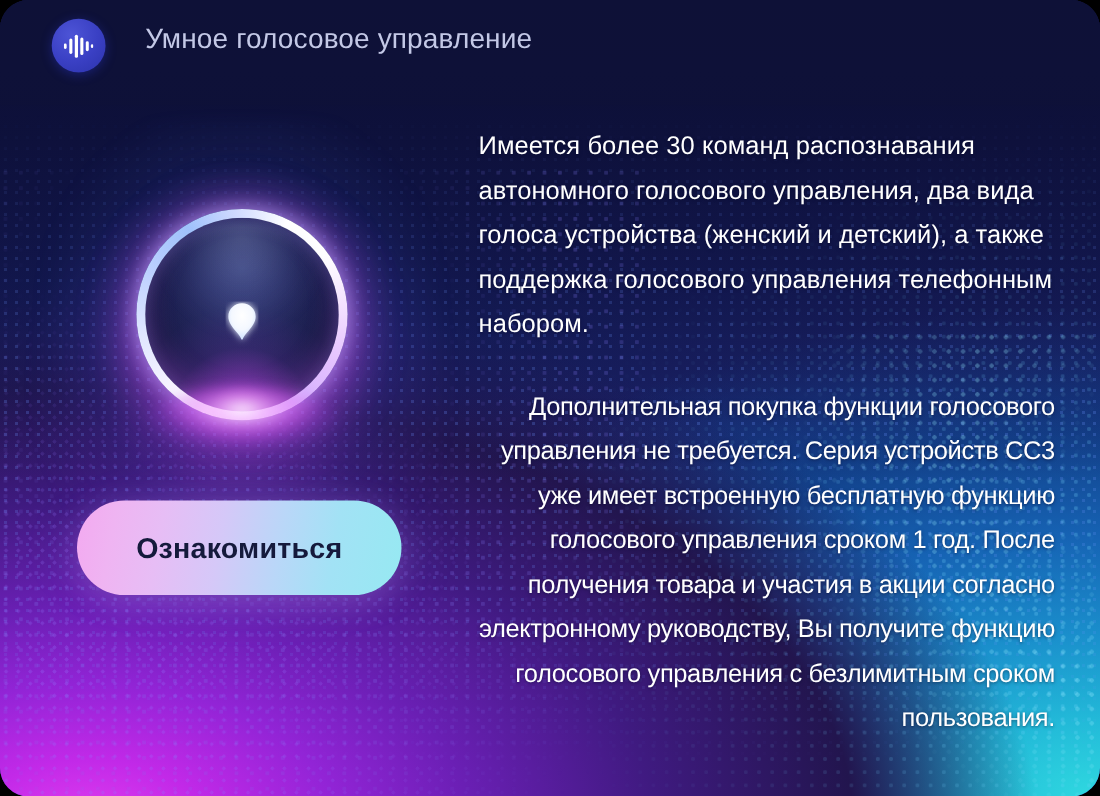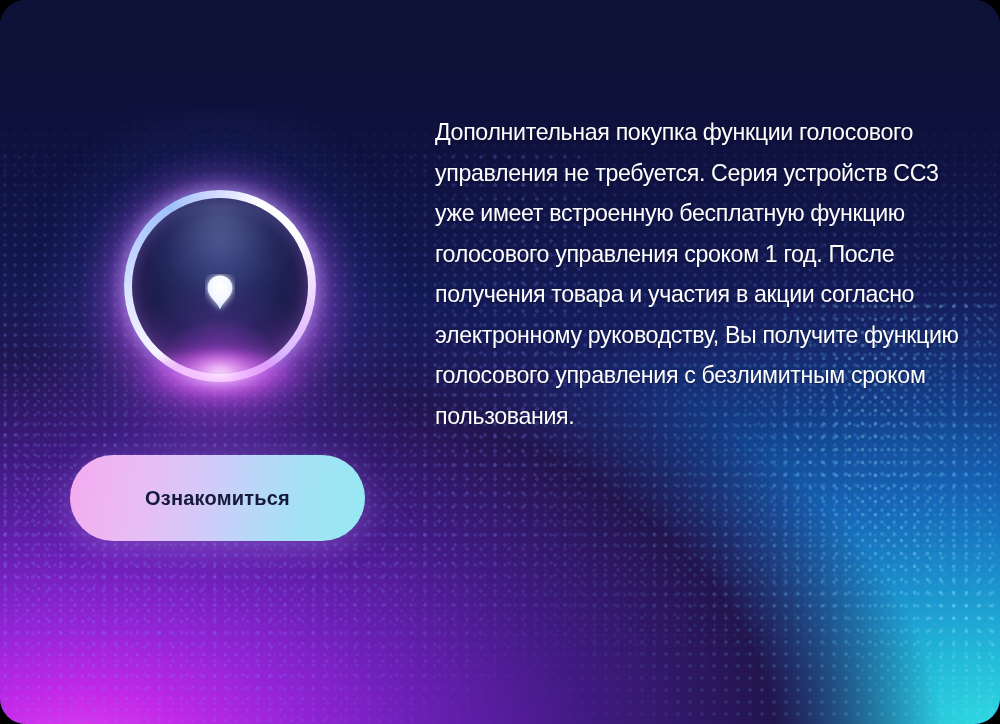--- a/index.html
+++ b/index.html
@@ -143,21 +143,21 @@
     position:absolute;left:36px;top:424px;width:368px;height:152px;border-radius:76px;
     background:radial-gradient(ellipse at 50% 50%, rgba(200,170,255,0.20) 0%, rgba(150,130,230,0.08) 46%, rgba(90,80,190,0) 76%);
     filter:blur(9px);pointer-events:none;
   }
   .cta-button{
     position:absolute;left:70px;top:455px;width:295px;height:86px;
     border:0;border-radius:43px;cursor:pointer;padding:0;
     background:linear-gradient(100deg, #f3a9f0 0%, #efb4f2 12%, #e7bdf5 26%, #d5c8f8 44%, #b9d7f8 62%, #a2e2f5 78%, #96e9f2 100%);
     color:#151a3c;
     font-family:"Liberation Sans","DejaVu Sans",sans-serif;
-    font-size:20px;font-weight:700;letter-spacing:.2px;
+    font-size:26px;font-weight:700;letter-spacing:.2px;
     box-shadow:0 6px 26px rgba(170,120,235,0.38), 0 2px 8px rgba(60,30,120,0.24);
     display:flex;align-items:center;justify-content:center;
   }
 
   
   .copy{position:absolute;left:435px;top:112px;width:524px;}
   .copy p{
     margin:0;color:#ffffff;
     font-size:23.2px;line-height:40.5px;font-weight:400;letter-spacing:.05px;
     text-shadow:0 1px 3px rgba(8,10,40,0.55);
@@ -172,20 +172,35 @@
 
   <div class="bg-base"></div>
   <div class="bg-topveil"></div>
   <div class="dots dots-textfield"></div>
   <div class="dots dots-left"></div>
   <div class="dots dots-right"></div>
   <div class="dots-arc"></div>
   <div class="dots-wave"></div>
   <div class="bg-header"></div>
 
+  <div class="header">
+    <div class="brand-badge">
+      <svg width="27" height="22" viewBox="0 0 27 22" aria-hidden="true">
+        <g fill="#ffffff">
+          <rect x="0" y="8.5" width="2.6" height="5" rx="1.3"></rect>
+          <rect x="5" y="4" width="2.8" height="14" rx="1.4"></rect>
+          <rect x="10" y="0.5" width="2.9" height="21" rx="1.45"></rect>
+          <rect x="15" y="3" width="2.8" height="16" rx="1.4"></rect>
+          <rect x="20" y="6.5" width="2.7" height="9" rx="1.35"></rect>
+          <rect x="24.6" y="9.3" width="2.2" height="3.4" rx="1.1"></rect>
+        </g>
+      </svg>
+    </div>
+    <div class="header-title">Умное голосовое управление</div>
+  </div>
 
   <div class="orb-wrap">
     <div class="orb-outerglow"></div>
     <div class="orb-ring"></div>
     <div class="orb-inner"></div>
     <div class="orb-sheen"></div>
     <div class="orb-pin">
       <svg width="30" height="42" viewBox="0 0 30 42" aria-hidden="true">
         <defs>
           <radialGradient id="pinGrad" cx="50%" cy="34%" r="66%">
@@ -204,16 +219,17 @@
         <path filter="url(#pinGlow)" fill="url(#pinGrad)" d="M15 1.6c-6.9 0-12.4 5.4-12.4 12.1 0 4.9 3 9.1 6.6 13.1 2.2 2.4 4.2 4.8 5.1 7.4.3.9 1.1.9 1.4 0 .9-2.6 2.9-5 5.1-7.4 3.6-4 6.6-8.2 6.6-13.1C27.4 7 21.9 1.6 15 1.6z"></path>
       </svg>
     </div>
     <div class="orb-underglow"></div>
   </div>
 
   <div class="cta-glow"></div>
   <button class="cta-button">Ознакомиться</button>
 
   <div class="copy">
+    <p>Имеется более 30 команд распознавания автономного голосового управления, два вида голоса устройства (женский и детский), а также поддержка голосового управления телефонным набором.</p>
     <p class="tight">Дополнительная покупка функции голосового управления не требуется. Серия устройств CC3 уже имеет встроенную бесплатную функцию голосового управления сроком 1 год. После получения товара и участия в акции согласно электронному руководству, Вы получите функцию голосового управления с безлимитным сроком пользования.</p>
   </div>
 
 </div>
 
 </body></html>

